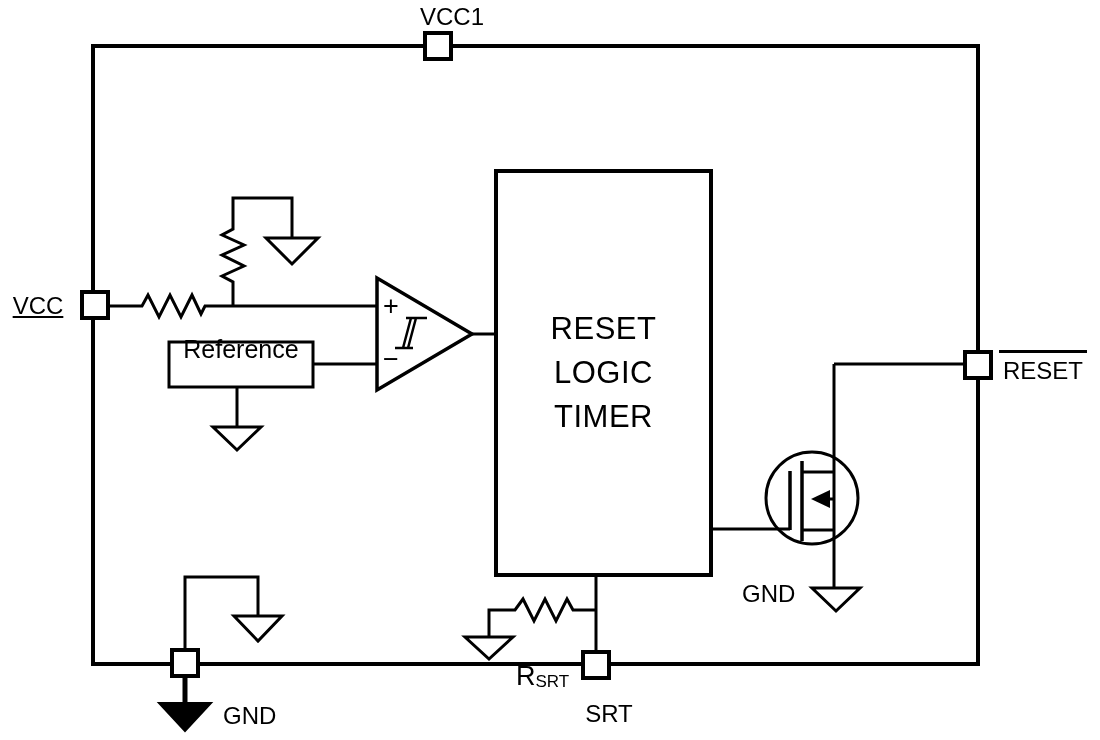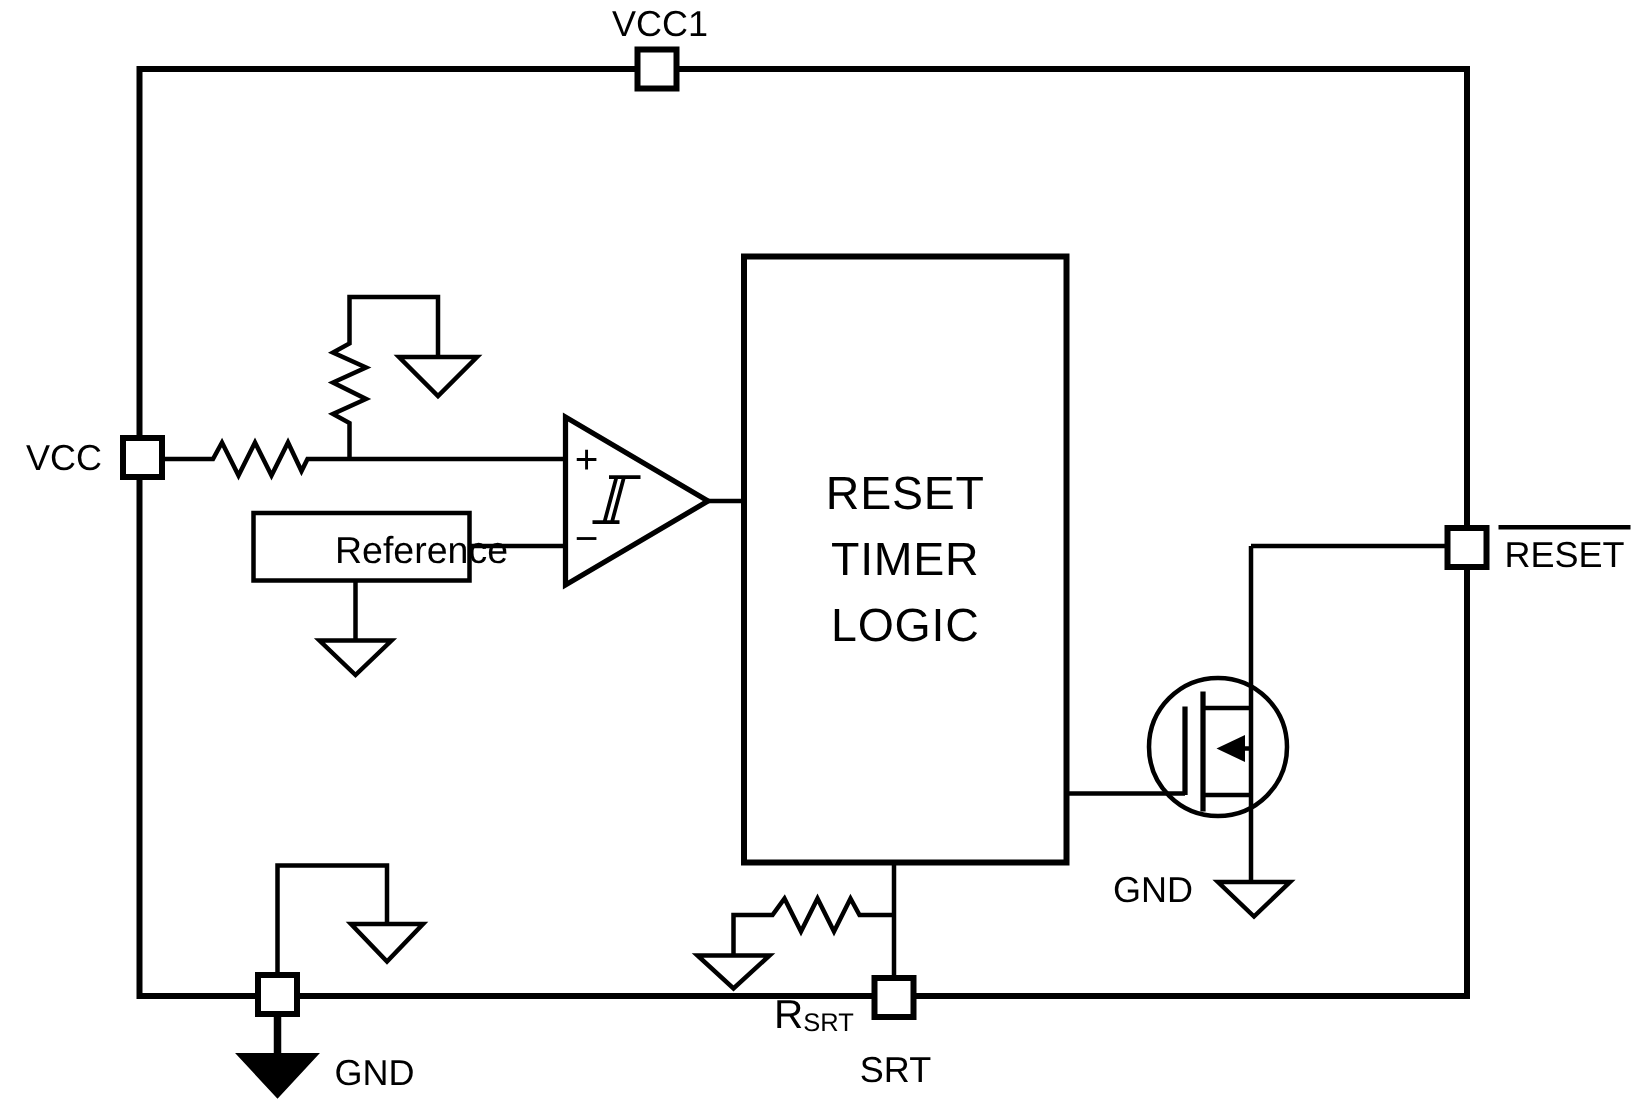--- a/index.html
+++ b/index.html
@@ -24,28 +24,27 @@
     top: 0;
   }
   .lbl {
     position: absolute;
     color: #000000;
     font-family: "Liberation Sans", sans-serif;
     white-space: nowrap;
     line-height: 1.1;
   }
   .pin-label { font-size: 24px; }
-  .center { text-align: center; }
+  .center { text-align: center; margin-left: 12px; }
   #vcc1-label   { left: 400px; top: 4px;   width: 80px; }
-  #vcc-label    { left: 8px;   top: 293px; width: 60px; text-align: right; }
+  #vcc-label    { left: 8px;   top: 293px; width: 60px; text-align: center; text-decoration: underline; }
   #reference-label {
-    left: 169px; top: 342px; width: 144px; height: 51px;
+    left: 169px; top: 324px; width: 144px; height: 51px;
     display: flex; align-items: center; justify-content: center;
     font-size: 25px;
-    margin-left: 40px;
   }
   #comparator-plus  { left: 379px; top: 292px; width: 24px; text-align: center; font-size: 27px; font-weight: 400; }
   #comparator-minus { left: 379px; top: 345px; width: 24px; text-align: center; font-size: 27px; font-weight: 400; }
   #timer-label {
     left: 496px; top: 171px; width: 215px; height: 404px;
     display: flex; flex-direction: column; align-items: center; justify-content: center;
     font-size: 31px; line-height: 44px; letter-spacing: 0.5px;
   }
   #reset-label {
     left: 999px; top: 350px;
@@ -121,22 +120,22 @@
 
   <div class="lbl pin-label" id="vcc-label">VCC</div>
 
   <div class="lbl" id="reference-label">Reference</div>
 
   <div class="lbl" id="comparator-plus">+</div>
   <div class="lbl" id="comparator-minus">−</div>
 
   <div class="lbl" id="timer-label">
     <span>RESET</span>
+    <span>LOGIC</span>
     <span>TIMER</span>
-    <span>LOGIC</span>
   </div>
 
   <div class="lbl" id="reset-label">
     <span class="overlined">RESET</span>
   </div>
 
   <div class="lbl pin-label" id="gnd-mosfet-label">GND</div>
 
   <div class="lbl" id="rsrt-label">
     <span>R</span><span class="sub">SRT</span>

